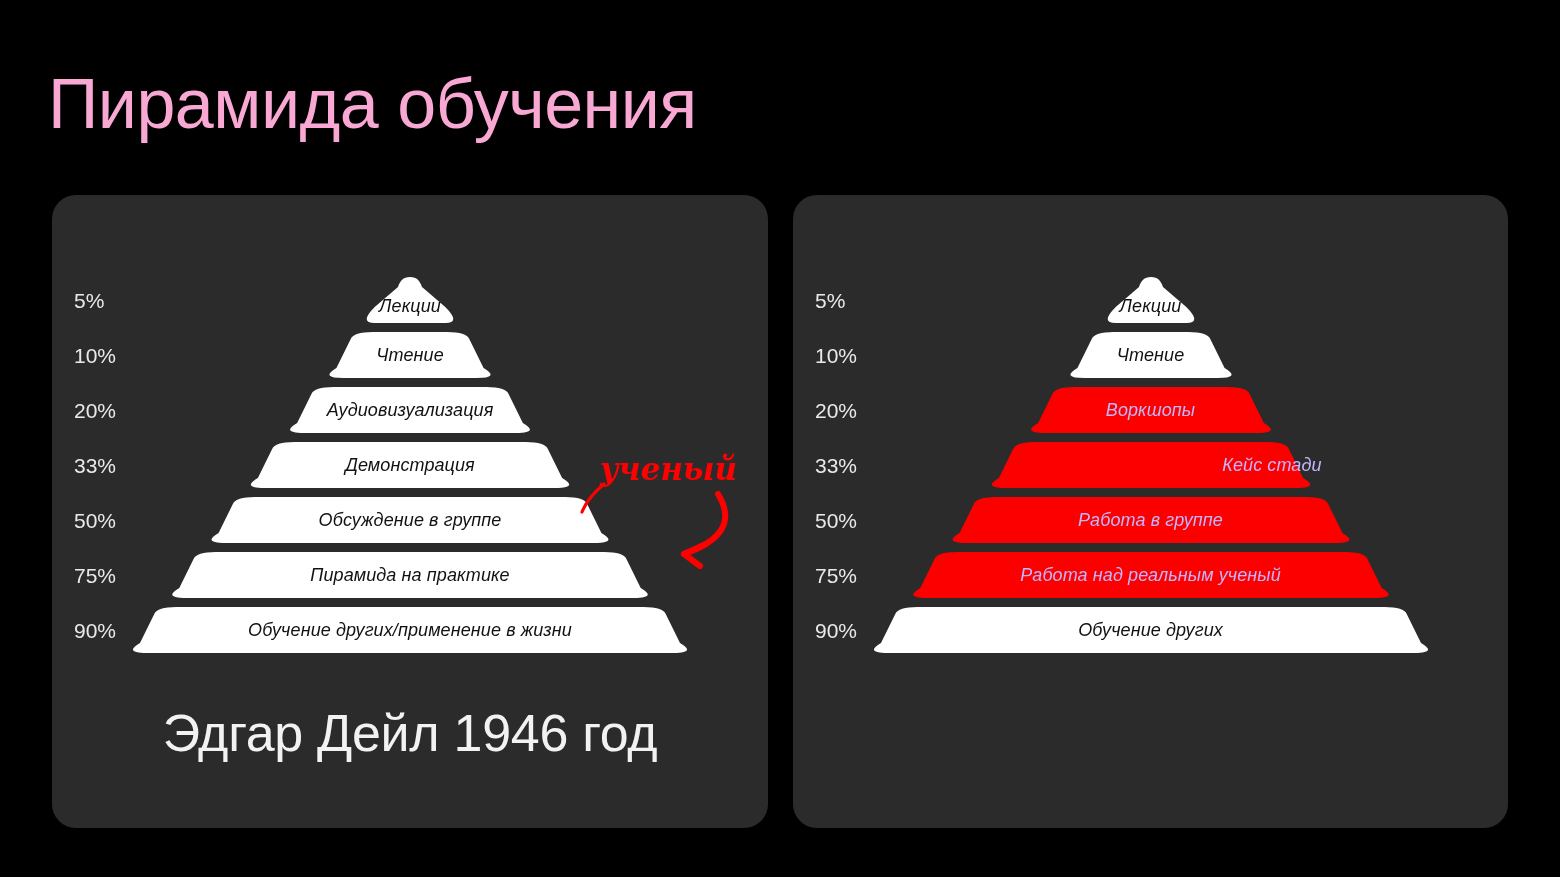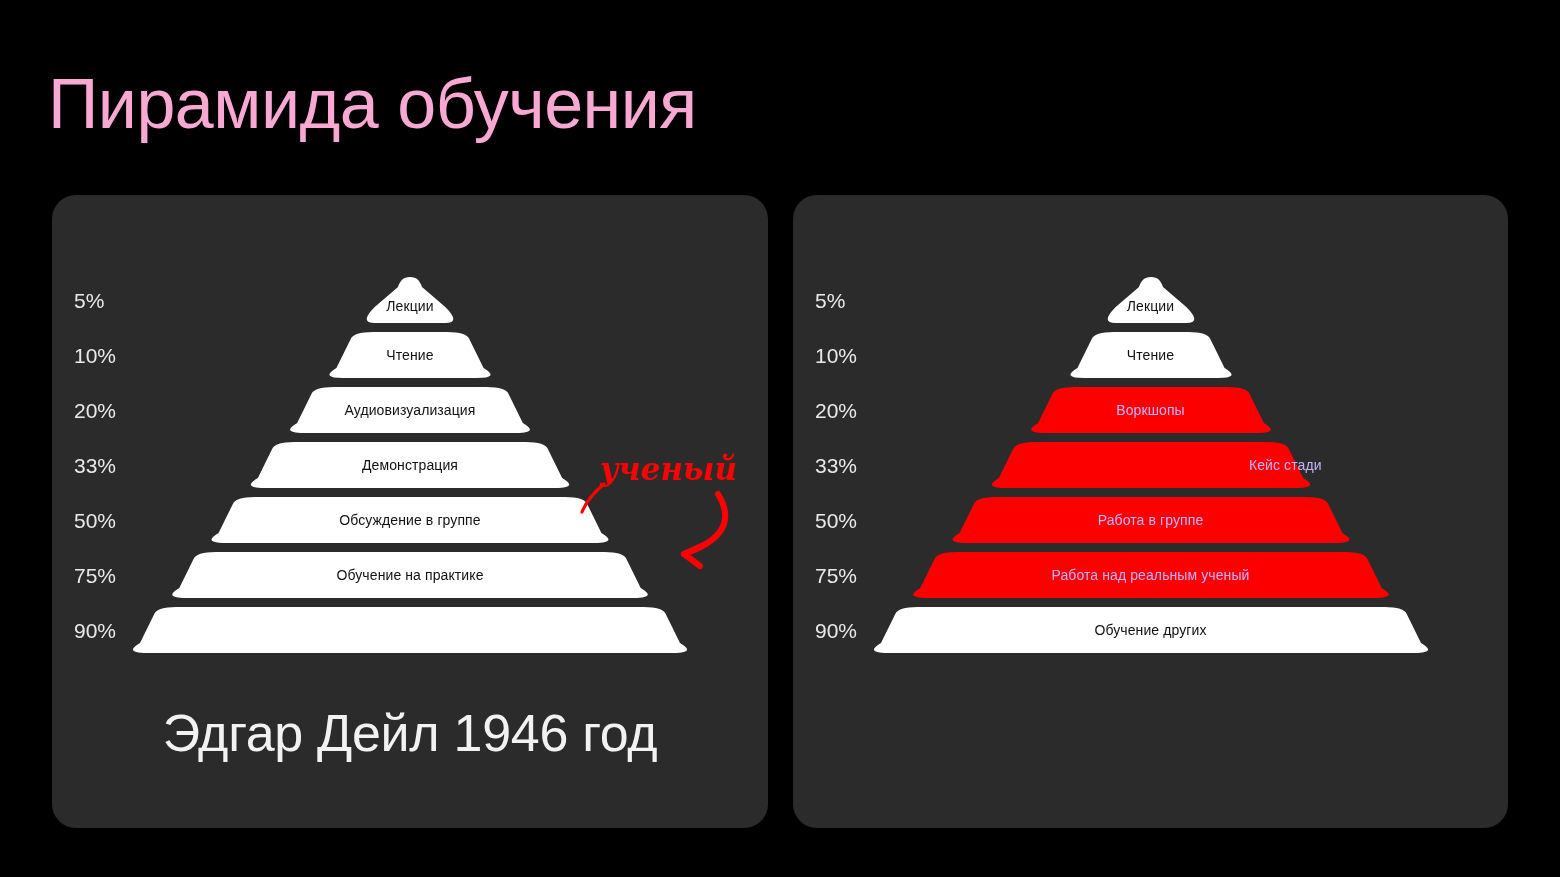--- a/index.html
+++ b/index.html
@@ -95,25 +95,26 @@
     position: absolute;
     left: 0;
     top: 0;
     width: 100%;
     height: 100%;
   }
   .layer-shape svg { display: block; width: 100%; height: 100%; }
   .layer-label {
     position: relative;
     z-index: 2;
-    font-size: 14px;
+    font-size: 18px;
     font-weight: 400;
     line-height: 1;
     white-space: nowrap;
     letter-spacing: 0.1px;
+    font-style: italic;
   }
   .label-dark  { color: #111111; }
   .label-light { color: #c4b5fd; }
 
   
   .card-caption {
     position: absolute;
     left: 0;
     right: 0;
     top: 508px;
@@ -248,36 +249,37 @@
          L 444.1428571428571 2
          Q 463.1428571428571 2 466.1428571428571 9
          L 480.4285714285714 38
          Q 497.4285714285714 48 473.4285714285714 48
          L 26 48
          Q 2 48 19 38
          L 33.28571428571425 9
          Q 36.28571428571425 2 55.28571428571425 2 Z" fill="#ffffff"></path>
           </svg>
             </div>
-            <span class="layer-label label-dark">Обучение на практике</span>
+            <span class="layer-label label-dark">Пирамида на практике</span>
           </div>
           <div class="layer" style="top: 348px; width: 578px; height: 50px;">
             <div class="layer-shape">
               <svg viewBox="0 0 578 50" xmlns="http://www.w3.org/2000/svg" preserveAspectRatio="none">
             <path d="M 55.285714285714306 2
          L 522.7142857142857 2
          Q 541.7142857142857 2 544.7142857142857 9
          L 559 38
          Q 576 48 552 48
          L 26 48
          Q 2 48 19 38
          L 33.285714285714306 9
          Q 36.285714285714306 2 55.285714285714306 2 Z" fill="#ffffff"></path>
           </svg>
             </div>
+            <span class="layer-label label-dark">Обучение других/применение в жизни</span>
           </div>
         </div>
     </div>
     <div class="card-caption">Эдгар Дейл 1946 год</div>
   </section>
 
   <section class="card card-right">
     <div class="pyramid-area">
       <div class="pct-col" id="pct-right">
           <div class="pct" style="top: 33px;">5%</div>

